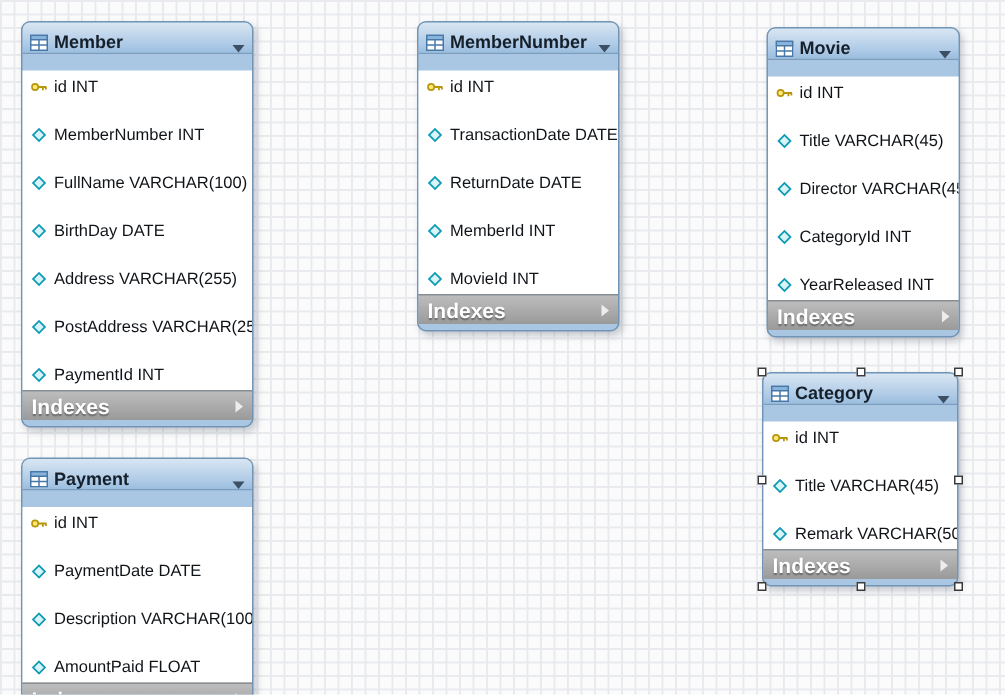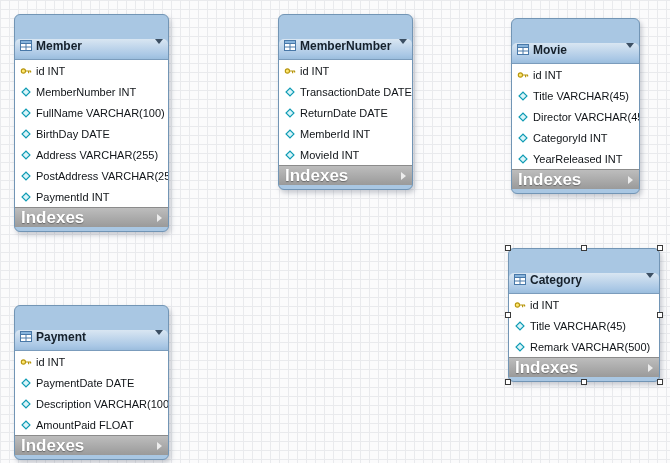--- a/index.html
+++ b/index.html
@@ -11,32 +11,32 @@
       linear-gradient(#e9eaed 1px, transparent 1px),
       linear-gradient(90deg, #e9eaed 1px, transparent 1px);
     background-size:9px 9px;
   }
   .table {
     position:absolute; border:1px solid #7295b5; border-radius:6px;
     background:#a9c7e3; box-shadow:2px 3px 5px rgba(100,110,125,.35);
     padding-bottom:4px;
   }
   .thead {
-    height:21px; display:flex; align-items:flex-start; gap:4px; padding:0 5px 0 4px;
+    height:21px; display:flex; align-items:flex-end; gap:4px; padding:0 5px 0 4px;
     background:linear-gradient(#d9e6f2, #a9c7e5 80%, #9bbddd);
-    border-bottom:1px solid #7b9cbc; border-radius:5px 5px 0 0;margin-top:24px;
+    border-bottom:1px solid #7b9cbc; border-radius:5px 5px 0 0;
   }
   .tname { font-size:12px; font-weight:bold; color:#15202b; flex:1; overflow:hidden; white-space:nowrap; }
   .collapse { width:0; height:0; border-left:4px solid transparent; border-right:4px solid transparent; border-top:5px solid #3c4f63; }
   .tbody { background:#ffffff; }
-  .trow { height:21px; display:flex; align-items:center; gap:4px; padding:0 4px; font-size:11px; color:#101418; white-space:nowrap; overflow:hidden; }
+  .trow { height:21px; display:flex; align-items:center; gap:4px; padding:0 4px; font-size:11px; color:#101418; white-space:nowrap; overflow:hidden;margin-top:11px; }
   .tfoot {
     height:20px; display:flex; align-items:center; justify-content:space-between; padding:0 6px;
     background:linear-gradient(#bdbdbd,#9a9a9a); border-top:1px solid #8b8b8b;
-    color:#fff; font-size:17px; font-weight:bold; text-shadow:0 1px 1px rgba(0,0,0,.35);
+    color:#fff; font-size:14px; font-weight:bold; text-shadow:0 1px 1px rgba(0,0,0,.35);
   }
   .expand { width:0; height:0; border-top:4px solid transparent; border-bottom:4px solid transparent; border-left:5px solid #ededed; }
   .cicon, .ticon { display:flex; width:13px; height:13px; align-items:center; justify-content:center; flex:0 0 13px; }
   .handle { position:absolute; width:6px; height:6px; background:#fff; border:1px solid #3a3a3a; z-index:5; }
   .h-tl{left:-4px;top:-4px} .h-tm{left:50%;margin-left:-3px;top:-4px} .h-tr{right:-4px;top:-4px}
   .h-ml{left:-4px;top:50%;margin-top:-3px} .h-mr{right:-4px;top:50%;margin-top:-3px}
   .h-bl{left:-4px;bottom:-4px} .h-bm{left:50%;margin-left:-3px;bottom:-4px} .h-br{right:-4px;bottom:-4px}
 </style>
 </head>
 <body>
@@ -234,21 +234,21 @@
             </svg>
           </span>
           <span>YearReleased INT</span>
         </div>
       </div>
       <div class="tfoot">
         <span>Indexes</span>
         <span class="expand"></span>
       </div>
     </div>
-    <div class="table" style="left: 508px; top: 248px; width: 152px;">
+    <div class="table" style="left: 508px; top: 248px; width: 131px;">
       <div class="thead">
         <span class="ticon">
           <svg width="12" height="11" viewBox="0 0 12 11">
             <rect x="0.5" y="0.5" width="11" height="10" fill="#ffffff" stroke="#4878a8"></rect>
             <rect x="0.5" y="0.5" width="11" height="3" fill="#88b4dc" stroke="#4878a8"></rect>
             <line x1="6" y1="3.5" x2="6" y2="10.5" stroke="#4878a8"></line>
             <line x1="0.5" y1="7" x2="11.5" y2="7" stroke="#4878a8"></line>
           </svg>
         </span>
         <span class="tname">Category</span>

